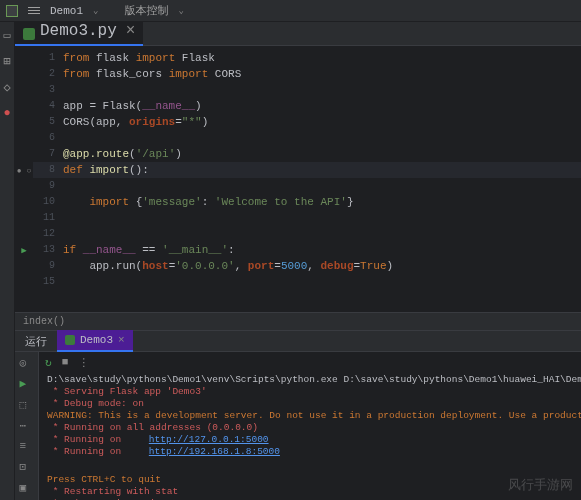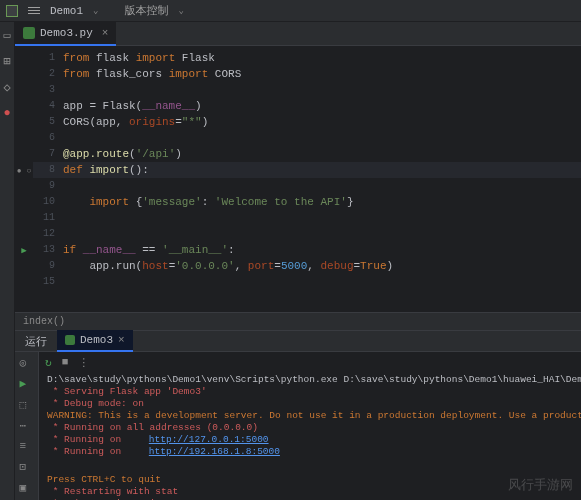--- a/index.html
+++ b/index.html
@@ -44,26 +44,26 @@
 .tabbar {
   height: 24px;
   background: #2b2d30;
   display: flex;
   align-items: center;
   border-bottom: 1px solid #393b40;
 }
 .tab {
   height: 24px;
   display: flex;
-  align-items: center;
+  align-items: flex-end;
   gap: 5px;
   padding: 4px 8px;
   background: #1e1f22;
   border-bottom: 2px solid #3574f0;
-  font-size: 11px;
+  font-size: 16px;
 }
 .tab .ficon { width: 12px; height: 12px; background: #3c7a3c; border-radius: 2px; display: flex; align-items: center; justify-content: center; font-size: 8px; color: #c8e6c9; }
 .tab .close { color: #888; cursor: pointer; margin-left: 4px; }
 .editor {
   flex: 1;
   background: #1e1f22;
   display: flex;
   overflow: hidden;
   position: relative;
 }
@@ -81,21 +81,21 @@
   flex: 1;
   padding-top: 4px;
   font-size: 11px;
   line-height: 16px;
 }
 .code .cl { height: 16px; white-space: pre; }
 .k-orange { color: #cc7832; }
 .k-yellow { color: #dcdcaa; }
 .k-green { color: #6a8759; }
 .k-blue { color: #569cd6; }
-.k-param { color: #aa4926; }
+.k-param { color: #aa4926; font-weight: bold; }
 .k-self { color: #94558d; }
 .breadcrumb {
   height: 18px;
   background: #2b2d30;
   display: flex;
   align-items: center;
   padding: 0 8px;
   font-size: 10px;
   color: #888;
   border-top: 1px solid #393b40;
@@ -108,21 +108,21 @@
   border-top: 1px solid #393b40;
   border-bottom: 1px solid #393b40;
 }
 .run-tab-label { padding: 0 10px; color: #bcbec4; font-size: 11px; }
 .run-tab {
   height: 22px;
   display: flex;
   align-items: center;
   gap: 5px;
   padding: 0 8px;
-  background: #0f172a;
+  background: #4c1d95;
   border-bottom: 2px solid #3574f0;
   font-size: 11px;
 }
 .run-tab .ficon { width: 10px; height: 10px; background: #3c7a3c; border-radius: 2px; }
 .run-tab .close { color: #888; cursor: pointer; }
 .console-area { display: flex; flex: 0 0 auto; height: 148px; }
 .console-sidebar {
   width: 24px;
   background: #2b2d30;
   display: flex;

